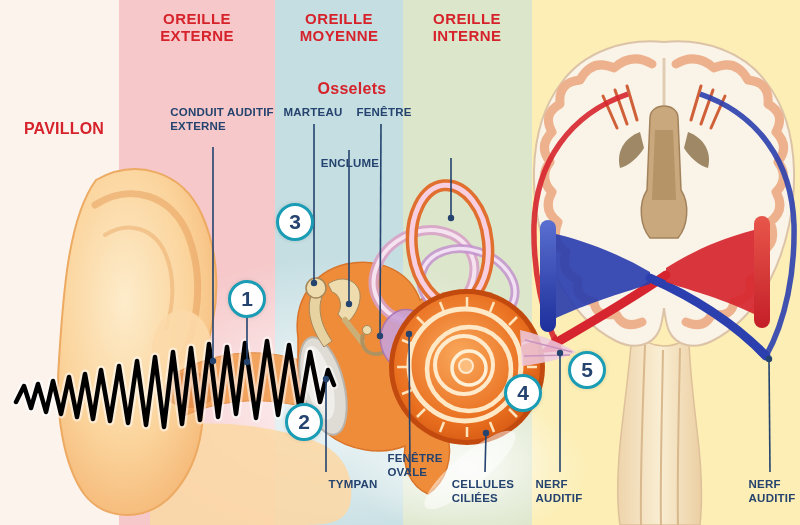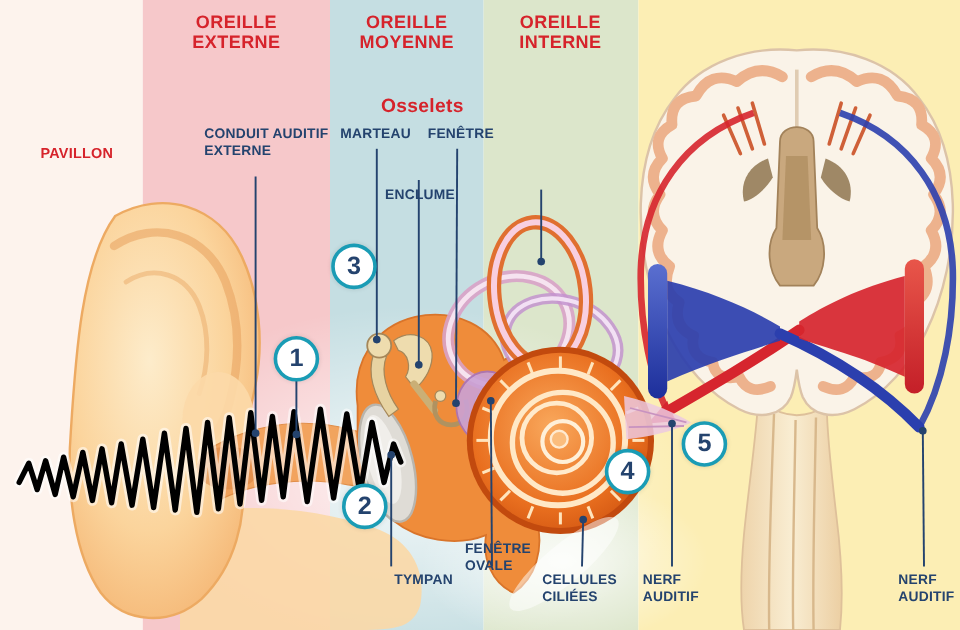--- a/index.html
+++ b/index.html
@@ -17,21 +17,21 @@
   .hdr{
     position:absolute;transform:translateX(-50%);
     color:#d6232b;font-weight:bold;font-size:15px;line-height:17px;
     text-align:center;white-space:pre-line;letter-spacing:.4px;
   }
   .lbl{
     position:absolute;transform:translateX(-50%);
     color:#24436e;font-weight:bold;font-size:11.5px;line-height:13.5px;
     text-align:left;white-space:pre-line;letter-spacing:.2px;
   }
-  .lbl.red{color:#d6232b;font-size:12px;}
+  .lbl.red{color:#d6232b;font-size:16px;}
   .lbl.osselets{color:#d6232b;font-size:16px;letter-spacing:.3px;}
   .marker{
     position:absolute;width:38px;height:38px;border-radius:50%;
     background:#fff;border:3px solid #1a9cb5;box-sizing:border-box;
     color:#24436e;font-size:21px;font-weight:bold;
     display:flex;align-items:center;justify-content:center;
     box-shadow:0 0 4px rgba(0,0,0,.12);
   }
 </style>
 </head>

